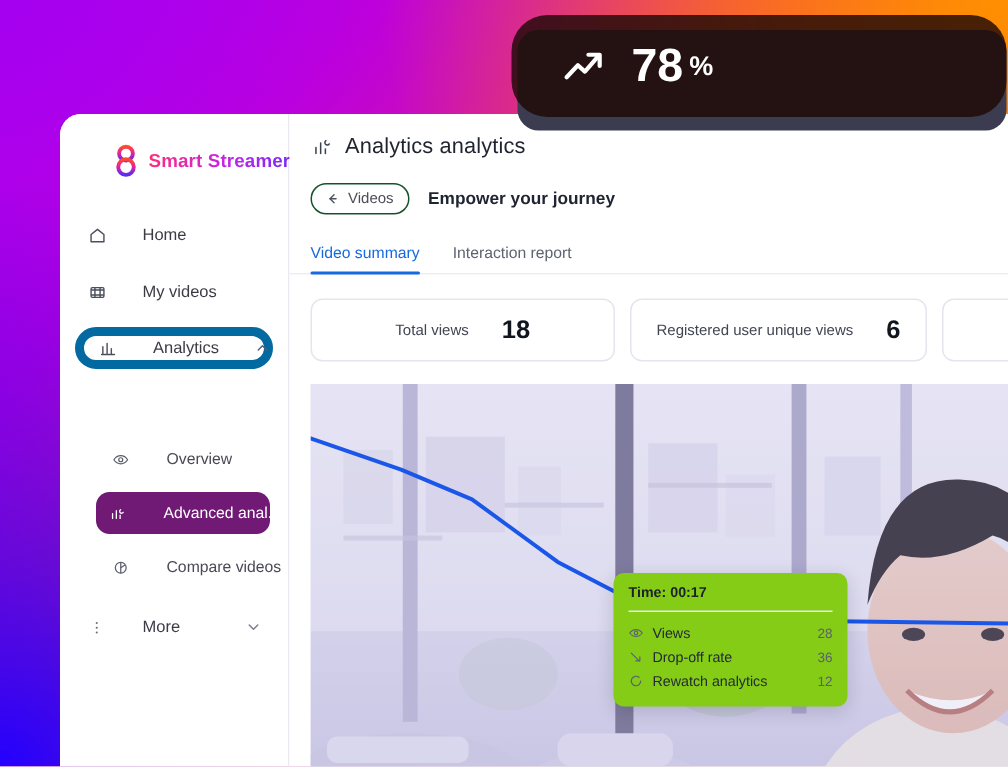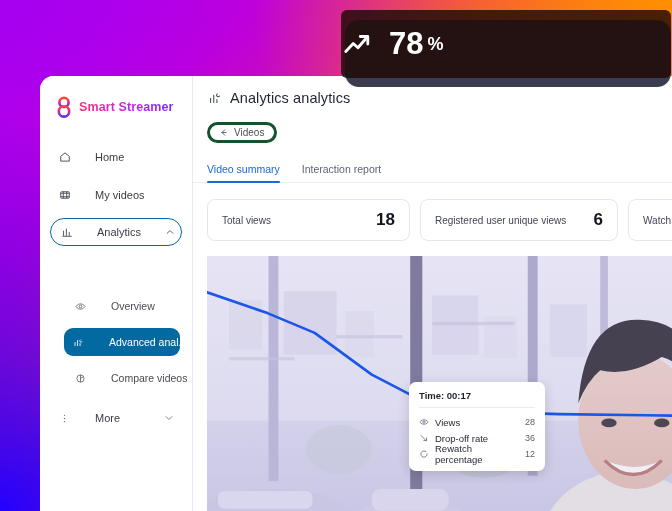--- a/index.html
+++ b/index.html
@@ -27,115 +27,115 @@
   }
 
   
   #sidebar {
     width: 153px; flex: 0 0 153px; height: 100%;
     background: #ffffff;
     border-right: 1px solid #e9e9ef;
     padding: 14px 0 0 0;
     position: relative;
   }
-  .brand { display: flex; align-items: center; gap: 7px; padding: 4px 0 0 16px; height: 30px; }
+  .brand { display: flex; align-items: center; gap: 7px; padding: 4px 0 0 16px; height: 30px; margin-left: 20px; }
   .brand-mark { width: 16px; height: 22px; flex: 0 0 16px; }
   .brand-text {
     font-size: 12.5px; font-weight: 700; letter-spacing: .1px;
     background: linear-gradient(90deg,#ff2d7a 0%, #c324e8 55%, #7a2bf5 100%);
     -webkit-background-clip: text; background-clip: text; color: transparent;
     white-space: nowrap;
   }
 
   .nav { margin-top: 22px; padding: 0 10px; }
   .nav-item {
     display: flex; align-items: center; gap: 24px;
     height: 30px; padding: 0 8px; margin-bottom: 8px;
     border-radius: 8px; cursor: pointer;
     font-size: 11px; color: #3b3b46; white-space: nowrap;
   }
   .nav-item .ico { width: 13px; height: 13px; flex: 0 0 13px; display:flex; align-items:center; justify-content:center; }
-  .nav-item.framed { border: 1px solid #0369a1; border-radius: 18px; height: 28px; padding: 0 9px; }
+  .nav-item.framed { border: 6px solid #0369a1; border-radius: 18px; height: 28px; padding: 0 9px; }
   .nav-item .chev { margin-left: auto; width: 11px; height: 11px; display:flex; align-items:center; justify-content:center;}
   .sub { padding-left: 16px; margin-top: 47px; }
   .nav-item.sub-item { font-size: 10.5px; color: #4a4a55; margin-bottom: 9px; height: 26px; }
   .nav-item.selected {
-    background: #0369a1; color: #ffffff; border-radius: 9px;
+    background: #701a75; color: #ffffff; border-radius: 9px;
     height: 28px; margin-left: -2px; width: 116px;
   }
   .nav-item.selected .ico svg { stroke: #fff; }
   .nav-item.more { margin-top: 12px; font-size: 11px; color: #3b3b46; }
 
   
   #main { flex: 1; min-width: 0; padding: 14px 0 0 0; position: relative; background:#fff;}
   .page-head { display: flex; align-items: center; gap: 8px; padding: 0 0 0 14px; }
   .page-head .ph-ico { width: 15px; height: 15px; display:flex;align-items:center;justify-content:center;}
   .page-title { font-size: 14.5px; color: #1f2430; font-weight: 400; letter-spacing:.1px;}
 
   .crumb-row { display: flex; align-items: center; gap: 12px; padding: 16px 0 0 14px; }
   .back-btn {
     display: inline-flex; align-items: center; gap: 6px;
-    border: 3px solid #14532d; border-radius: 20px;
+    border: 1px solid #14532d; border-radius: 20px;
     height: 21px; padding: 0 10px 0 8px; cursor: pointer;
     font-size: 10px; color: #4d4d58; background: #fff;
   }
   .back-btn .arr { width: 10px; height: 10px; display:flex;align-items:center;justify-content:center;}
   .journey { font-size: 11.5px; font-weight: 700; color: #1f2430; }
 
   .tabs { display: flex; gap: 22px; padding: 20px 0 0 14px; border-bottom: 1px solid #eceef3; margin-right: 0; }
   .tab { font-size: 10.5px; padding-bottom: 7px; cursor: pointer; color: #5d6370; position: relative; }
   .tab.active { color: #1769e0; font-weight: 400; }
   .tab.active::after {
     content:""; position:absolute; left:0; right:0; bottom:-1px; height:2px; background:#1769e0; border-radius:2px;
   }
 
   .cards { display: flex; gap: 10px; padding: 16px 0 0 14px; }
   .card {
     border: 1px solid #e4e6ed; border-radius: 8px; background: #fff;
-    height: 42px; display: flex; align-items: center; justify-content: space-between;
+    height: 42px; display: flex; align-items: center; justify-content: center;
     padding: 0 14px; flex: 0 0 auto;
   }
   .card-label { font-size: 10px; color: #404652; white-space: nowrap; }
   .card-value { font-size: 17px; font-weight: 700; color: #11151d; margin-left: 22px; }
   #card-1 { width: 203px; }
   #card-2 { width: 198px; }
   #card-3 { width: 150px; }
 
   
   .chart-wrap {
     position: relative; margin: 15px 0 0 14px; height: 265px; overflow: hidden;
     background: #e9e8f4;
   }
   .thumb { position: absolute; inset: 0; }
   .chart-svg { position: absolute; inset: 0; }
 
   
   .tooltip {
-    position: absolute; left: 202px; top: 126px; width: 136px;
-    background: #ffffff; border-radius: 7px; padding: 8px 10px 9px 10px;
+    position: absolute; left: 202px; top: 126px; width: 156px;
+    background: #84cc16; border-radius: 7px; padding: 8px 10px 9px 10px;
     box-shadow: 0 3px 12px rgba(18,22,40,.17);
     font-size: 9px; color: #252a35;
   }
   .tt-time { font-size: 9.5px; font-weight: 700; color: #1c212c; padding-bottom: 6px; }
   .tt-sep { height: 1px; background: #e9ebf0; margin-bottom: 6px; }
   .tt-row { display: flex; align-items: center; gap: 6px; height: 16px; }
   .tt-row .ico { width: 10px; height: 10px; flex:0 0 10px; display:flex;align-items:center;justify-content:center;}
   .tt-label { font-size: 9.5px; color: #242a36; }
   .tt-val { margin-left: auto; font-size: 9px; color: #5a6170; }
 
   
   #badge-shadow {
     position: absolute; left: 345px; top: 20px; width: 326px; height: 67px;
     background: #3c3c50; border-radius: 14px;
   }
   #badge {
     position: absolute; left: 341px; top: 10px; width: 330px; height: 68px;
     background: rgba(30,8,6,.82);
-    border-radius: 6px;
-    display: flex; align-items: center; gap: 16px;
+    border-radius: 24px;
+    display: flex; align-items: center; padding-left: 32px; gap: 16px;
   }
   .badge-ico { width: 32px; height: 32px; flex: 0 0 32px; display:flex;align-items:center;justify-content:center;}
   .badge-num { font-size: 31px; font-weight: 700; color: #fff; letter-spacing: 0px; }
   .badge-pct { font-size: 18px; font-weight: 700; color: #fff; margin-left: 1px; }
   .badge-text { font-size: 20px; color: #f2f0ef; margin-left: 14px; white-space: nowrap; }
 </style>
 </head>
 <body>
 
 <div id="root">
@@ -264,20 +264,21 @@
       <div class="crumb-row">
         <div class="back-btn">
           <span class="arr">
             <svg viewBox="0 0 12 12" width="9" height="9" fill="none" stroke="#4d525f" stroke-width="1.2" stroke-linecap="round" stroke-linejoin="round">
               <path d="M7.6 2.4 4 6l3.6 3.6"></path>
                 <path d="M4 6h5.4"></path>
             </svg>
           </span>
           <span>Videos</span>
         </div>
+        <span class="journey">Empower your journey</span>
       </div>
 
       <div class="tabs">
         <div class="tab active">
           <span>Video summary</span>
         </div>
         <div class="tab">
           <span>Interaction report</span>
         </div>
       </div>
@@ -380,21 +381,21 @@
             <span class="tt-label">Drop-off rate</span>
             <span class="tt-val">36</span>
           </div>
 
           <div class="tt-row">
             <span class="ico">
               <svg viewBox="0 0 14 14" width="10" height="10" fill="none" stroke="#5a6170" stroke-width="1.1" stroke-linecap="round">
                 <path d="M11.4 7a4.4 4.4 0 1 1-1.5-3.3"></path>
               </svg>
             </span>
-            <span class="tt-label">Rewatch percentage</span>
+            <span class="tt-label">Rewatch analytics</span>
             <span class="tt-val">12</span>
           </div>
         </div>
       </div>
     </div>
   </div>
 
   <div id="badge-shadow"></div>
   <div id="badge">
     <span class="badge-ico">

